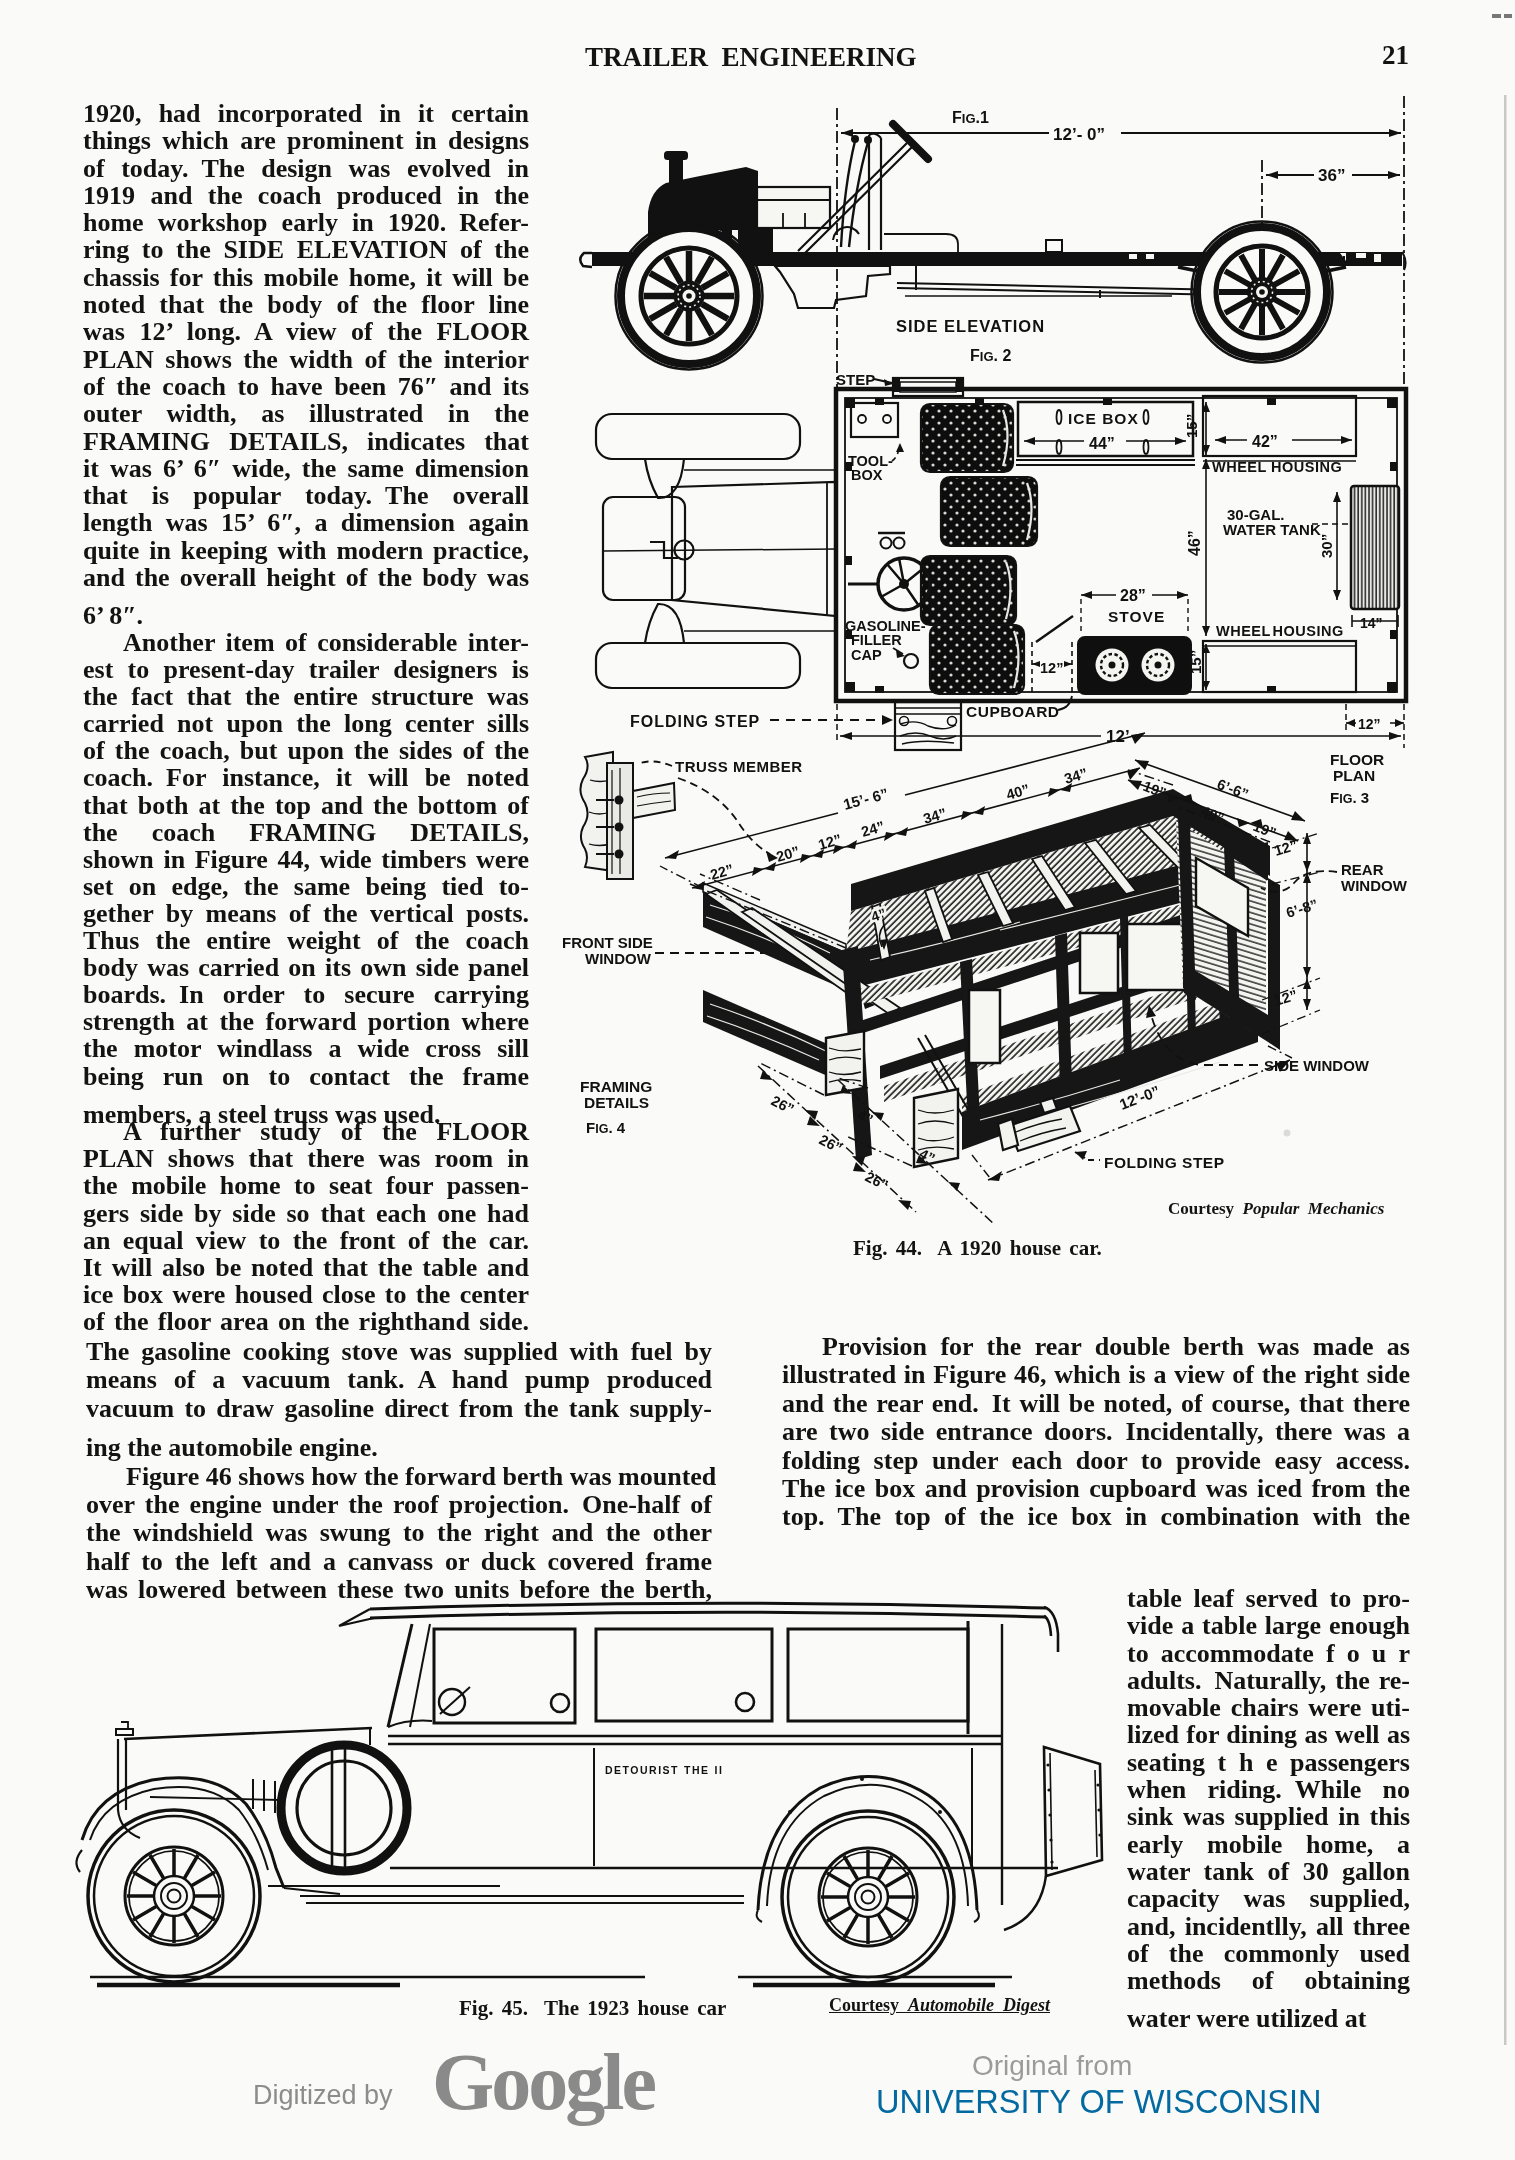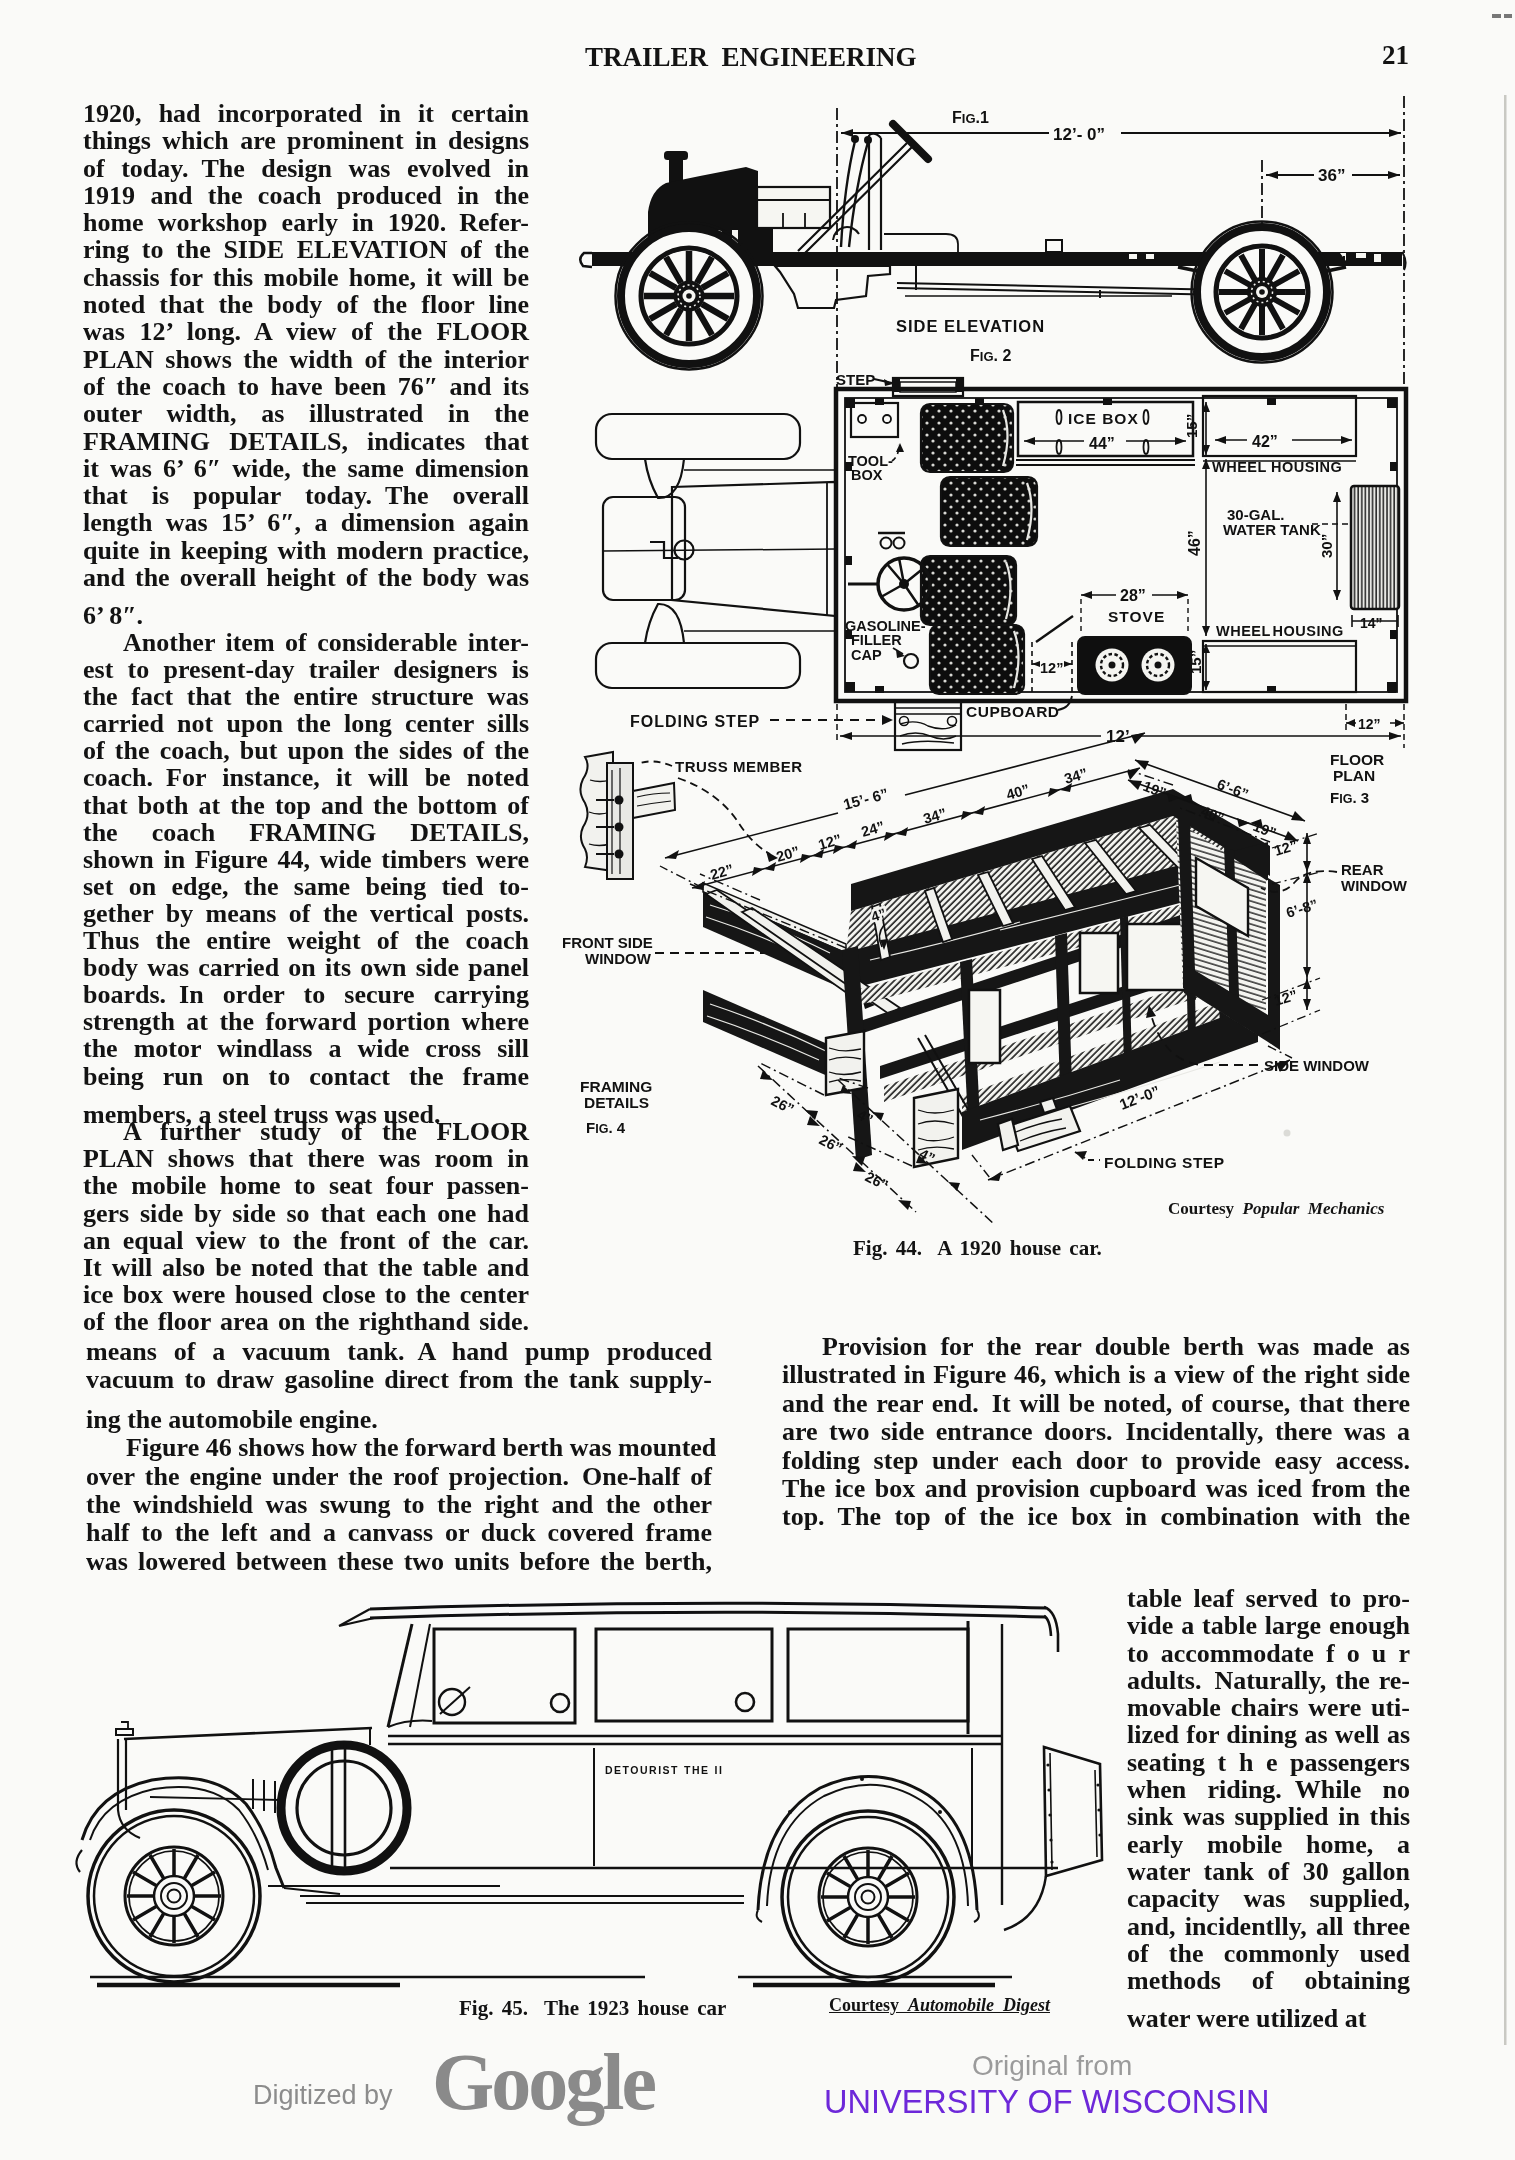--- a/index.html
+++ b/index.html
@@ -66,20 +66,21 @@
 <div>PLAN shows that there was room in</div>
 <div>the mobile home to seat four passen-</div>
 <div>gers side by side so that each one had</div>
 <div>an equal view to the front of the car.</div>
 <div>It will also be noted that the table and</div>
 <div>ice box were housed close to the center</div>
 <div>of the floor area on the righthand side.</div>
 </div>
 
 <div class="tb" style="left:86px;top:1338px;width:626px;font-size:26px;line-height:28.4px;">
+<div>The gasoline cooking stove was supplied with fuel by</div>
 <div>means of a vacuum tank. A hand pump produced</div>
 <div>vacuum to draw gasoline direct from the tank supply-</div>
 <div class="nj">ing the automobile engine.</div>
 <div class="in">Figure 46 shows how the forward berth was mounted</div>
 <div>over the engine under the roof projection. One-half of</div>
 <div>the windshield was swung to the right and the other</div>
 <div>half to the left and a canvass or duck covered frame</div>
 <div>was lowered between these two units before the berth,</div>
 </div>
 
@@ -117,21 +118,21 @@
 <div style="position:absolute;left:1168px;top:1199px;font-weight:bold;font-size:17px;">Courtesy&nbsp; <i>Popular&nbsp; Mechanics</i></div>
 
 <div style="position:absolute;left:459px;top:1996px;font-weight:bold;font-size:21px;word-spacing:3px;">Fig. 45.&nbsp; The 1923 house car</div>
 
 <div style="position:absolute;left:829px;top:1995px;font-weight:bold;font-size:18px;text-decoration:underline;">Courtesy&nbsp; <i>Automobile&nbsp; Digest</i></div>
 
 <div style="position:absolute;left:253px;top:2080px;font-family:'Liberation Sans',sans-serif;font-size:27px;color:#8c8c8c;">Digitized by</div>
 <div style="position:absolute;left:432px;top:2037px;font-size:80px;font-weight:bold;color:#8a8a8a;letter-spacing:-3px;">Google</div>
 
 <div style="position:absolute;left:972px;top:2050px;width:440px;font-family:'Liberation Sans',sans-serif;font-size:28px;color:#9b9b9b;">Original from</div>
-<div style="position:absolute;left:824px;top:2084px;font-family:'Liberation Sans',sans-serif;font-size:32.5px;color:#6d28d9;">UNIVERSITY OF WISCONSIN</div>
+<div style="position:absolute;left:876px;top:2084px;font-family:'Liberation Sans',sans-serif;font-size:32.5px;color:#0369a1;">UNIVERSITY OF WISCONSIN</div>
 
 <svg id="svgroot" width="1515" height="2160" viewBox="0 0 1515 2160">
 <defs>
 <pattern id="hat" patternUnits="userSpaceOnUse" width="4.6" height="4.6" patternTransform="rotate(45)">
   <rect width="4.6" height="4.6" fill="#f4f4f0"></rect>
         <line x1="1" y1="0" x2="1" y2="4.6" stroke="#1c1c1c" stroke-width="1.6"></line>
 </pattern>
 <pattern id="hat2" patternUnits="userSpaceOnUse" width="5.5" height="5.5" patternTransform="rotate(107)">
   <rect width="5.5" height="5.5" fill="#f4f4f0"></rect>
         <line x1="1" y1="0" x2="1" y2="5.5" stroke="#222" stroke-width="1.4"></line>

